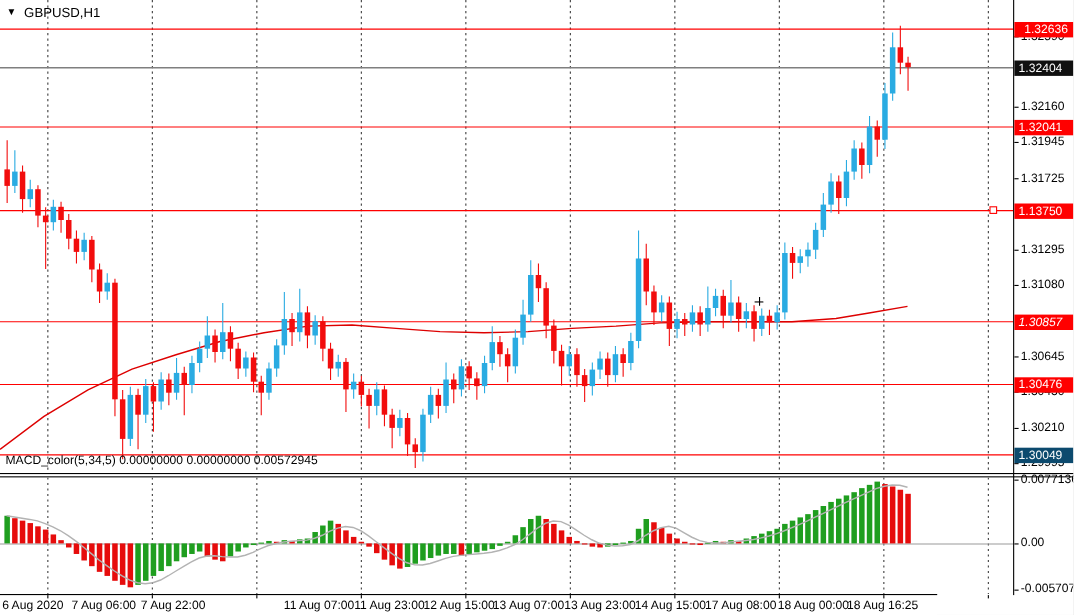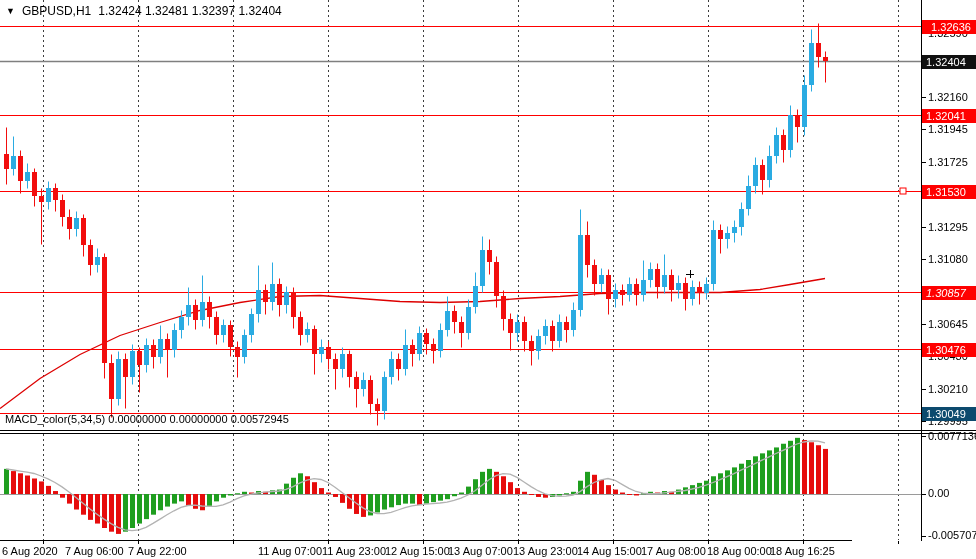--- a/index.html
+++ b/index.html
@@ -424,21 +424,20 @@
       <rect x="802" y="6.052999999999997" width="5" height="53.947" fill="#e60c0c"></rect>
       <rect x="809" y="8.269999999999996" width="5" height="51.730000000000004" fill="#e60c0c"></rect>
       <rect x="816" y="11.225999999999999" width="5" height="48.774" fill="#e60c0c"></rect>
       <rect x="823" y="14.921" width="5" height="45.079" fill="#e60c0c"></rect>
       <polyline points="6,34.9 13,36.0 20,37.1 27,38.2 34,39.5 41,42.0 48,44.9 55,48.5 62,52.9 69,57.9 76,63.5 83,69.3 90,75.1 97,80.2 104,85.1 111,89.6 118,93.4 125,95.8 132,96.7 139,95.8 146,93.3 153,89.4 160,85.1 167,80.8 174,76.8 181,73.3 188,71.5 195,71.2 202,72.0 209,72.4 216,72.4 223,70.8 230,68.1 237,64.7 244,61.9 251,60.1 258,58.8 265,58.1 272,57.5 279,57.0 286,55.3 293,52.6 300,48.9 307,46.1 314,44.6 321,45.5 328,48.5 335,53.2 342,58.5 349,63.8 356,69.0 363,73.9 370,77.6 377,79.5 384,79.7 391,78.3 398,76.0 405,73.6 412,71.8 419,70.9 426,70.2 433,69.6 440,69.0 447,68.1 454,66.4 461,64.1 468,61.0 475,56.7 482,51.3 489,45.8 496,41.7 503,39.6 510,40.2 517,43.4 524,48.0 531,52.6 538,56.7 545,59.9 552,61.6 559,62.4 566,62.1 573,61.0 580,57.6 587,52.6 594,48.5 601,45.8 608,44.5 615,46.3 622,50.4 629,54.4 636,57.5 643,59.1 650,59.6 657,59.6 664,58.8 671,58.1 678,57.3 685,56.5 692,55.0 699,53.3 706,51.1 713,48.5 720,45.7 727,42.7 734,39.6 741,36.2 748,33.0 755,29.6 762,26.2 769,22.8 776,19.5 783,16.3 790,13.1 797,10.0 804,8.0 811,6.9 818,7.2 825,8.9" fill="none" stroke="#b3b3b3" stroke-width="1.3"></polyline>
     </svg>
 
   <div id="header">
     <span class="tri">▼</span>
     <span>GBPUSD,H1</span>
-    <span>1.32424 1.32481 1.32397 1.32404</span>
   </div>
 
   <div id="macd-label">MACD_color(5,34,5) 0.00000000 0.00000000 0.00572945</div>
 
   <div id="axis-line"></div>
   <div id="right-axis">
       <div class="ytick-dash" style="top: 33px;"></div>
       <div class="ytick-label" style="top: 26.5px;">1.32590</div>
       <div class="ytick-dash" style="top: 97px;"></div>
       <div class="ytick-label" style="top: 90.5px;">1.32160</div>
@@ -453,21 +452,21 @@
       <div class="ytick-dash" style="top: 324px;"></div>
       <div class="ytick-label" style="top: 317.5px;">1.30645</div>
       <div class="ytick-dash" style="top: 356px;"></div>
       <div class="ytick-label" style="top: 349.5px;">1.30430</div>
       <div class="ytick-dash" style="top: 389px;"></div>
       <div class="ytick-label" style="top: 382.5px;">1.30210</div>
       <div class="ytick-dash" style="top: 421px;"></div>
       <div class="ytick-label" style="top: 414.5px;">1.29995</div>
       <div class="price-badge" style="top: 19.5px; background: rgb(255, 0, 0); color: rgb(255, 255, 255); text-align: center;">1.32636</div>
       <div class="price-badge" style="top: 108.5px; background: rgb(255, 0, 0); color: rgb(255, 255, 255);">1.32041</div>
-      <div class="price-badge" style="top: 184.5px; background: rgb(255, 0, 0); color: rgb(255, 255, 255);">1.31530</div>
+      <div class="price-badge" style="top: 184.5px; background: rgb(255, 0, 0); color: rgb(255, 255, 255);">1.13750</div>
       <div class="price-badge" style="top: 285.5px; background: rgb(255, 0, 0); color: rgb(255, 255, 255); font-style: italic;">1.30857</div>
       <div class="price-badge" style="top: 342.5px; background: rgb(255, 0, 0); color: rgb(255, 255, 255);">1.30476</div>
       <div class="price-badge" style="top: 406.5px; background: #0c4a6e; color: rgb(255, 255, 255);">1.30049</div>
       <div class="price-badge" style="top: 54.5px; background: rgb(16, 16, 16); color: rgb(255, 255, 255);">1.32404</div>
       <div class="ytick-dash" style="top: 436.496px;"></div>
       <div class="ytick-label" style="top: 429.996px;">0.0077136</div>
       <div class="ytick-dash" style="top: 493.5px;"></div>
       <div class="ytick-label" style="top: 487px;">0.00</div>
       <div class="ytick-dash" style="top: 535.678px;"></div>
       <div class="ytick-label" style="top: 529.178px;">-0.0057075</div>

